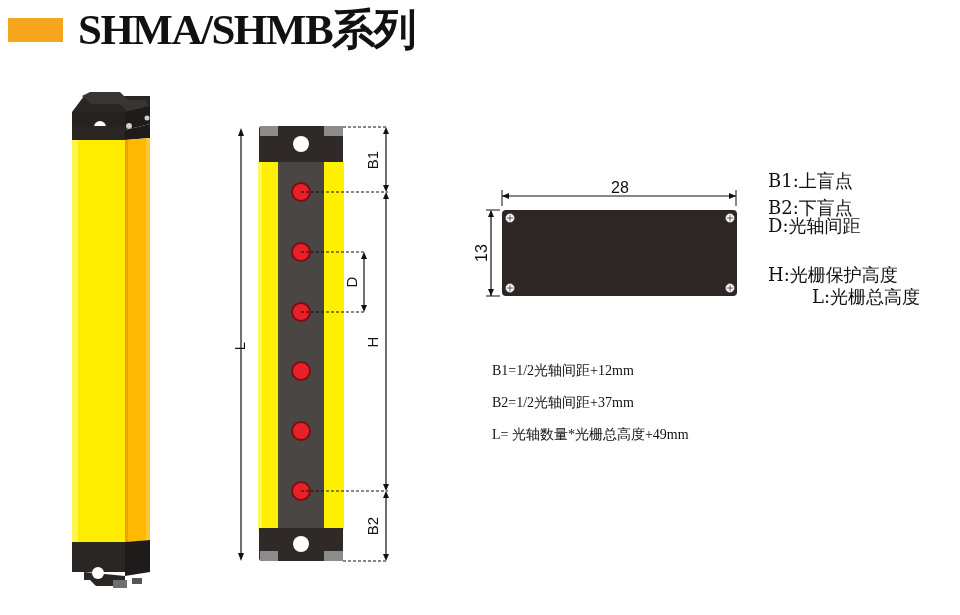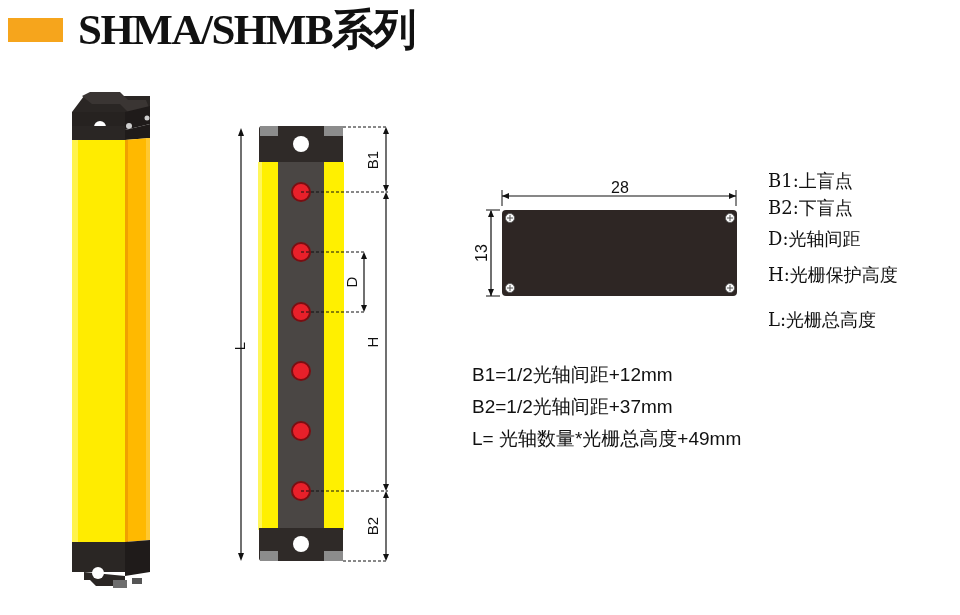--- a/index.html
+++ b/index.html
@@ -1,21 +1,21 @@
 <!DOCTYPE html>
 <html><head>
 <meta charset="utf-8">
 <style>
   html, body { margin:0; padding:0; background:#ffffff; }
   body { width:960px; height:615px; position:relative; overflow:hidden; font-family:"Liberation Sans", sans-serif; }
   .title-bar { position:absolute; left:8px; top:18px; width:55px; height:24px; background:#f6a51c; }
   .title { position:absolute; left:78px; top:7px; font-family:Liberation Serif, serif; font-weight:bold; font-size:43px; letter-spacing:-1.5px; color:#111; line-height:46px; }
   svg { position:absolute; left:0; top:0; }
   .legend-item { position:absolute; left:768px; font-family:"DejaVu Serif", "Liberation Serif", serif; font-size:18px; color:#111; white-space:nowrap; }
-  .formula { position:absolute; left:472px; font-family:Liberation Sans, sans-serif; font-size:19px; color:#111; white-space:nowrap; }
+  .formula { position:absolute; left:492px; font-family:Liberation Serif, serif; font-size:14px; color:#111; white-space:nowrap; }
 </style>
 </head>
 <body>
 
 <div class="title-bar"></div>
 <div class="title">SHMA/SHMB系列</div>
 
 <svg width="960" height="615" viewBox="0 0 960 615">
 
   <g>
@@ -141,22 +141,22 @@
           <circle cx="730" cy="288" r="4.5" fill="#fff" stroke="#555" stroke-width="0.8"></circle>
           <path d="M727,288 h6 M730,285 v6" stroke="#555" stroke-width="1"></path>
         </g>
     </g>
   </g>
 </svg>
 
 <div>
   <div class="legend-item" style="top:169px;">B1:上盲点</div>
   <div class="legend-item" style="top:196px;">B2:下盲点</div>
-  <div class="legend-item" style="top:227px;text-align:center;">D:光轴间距</div>
+  <div class="legend-item" style="top:214px;text-align:center;">D:光轴间距</div>
   <div class="legend-item" style="top:263px;">H:光栅保护高度</div>
-  <div class="legend-item" style="top:308px;">L:光栅总高度</div>
+  <div class="legend-item" style="top:285px;margin-left:44px;">L:光栅总高度</div>
 </div>
 
 <div>
   <div class="formula" style="top:362px;">B1=1/2光轴间距+12mm</div>
   <div class="formula" style="top:394px;">B2=1/2光轴间距+37mm</div>
   <div class="formula" style="top:426px;">L= 光轴数量*光栅总高度+49mm</div>
 </div>
 
 </body></html>

